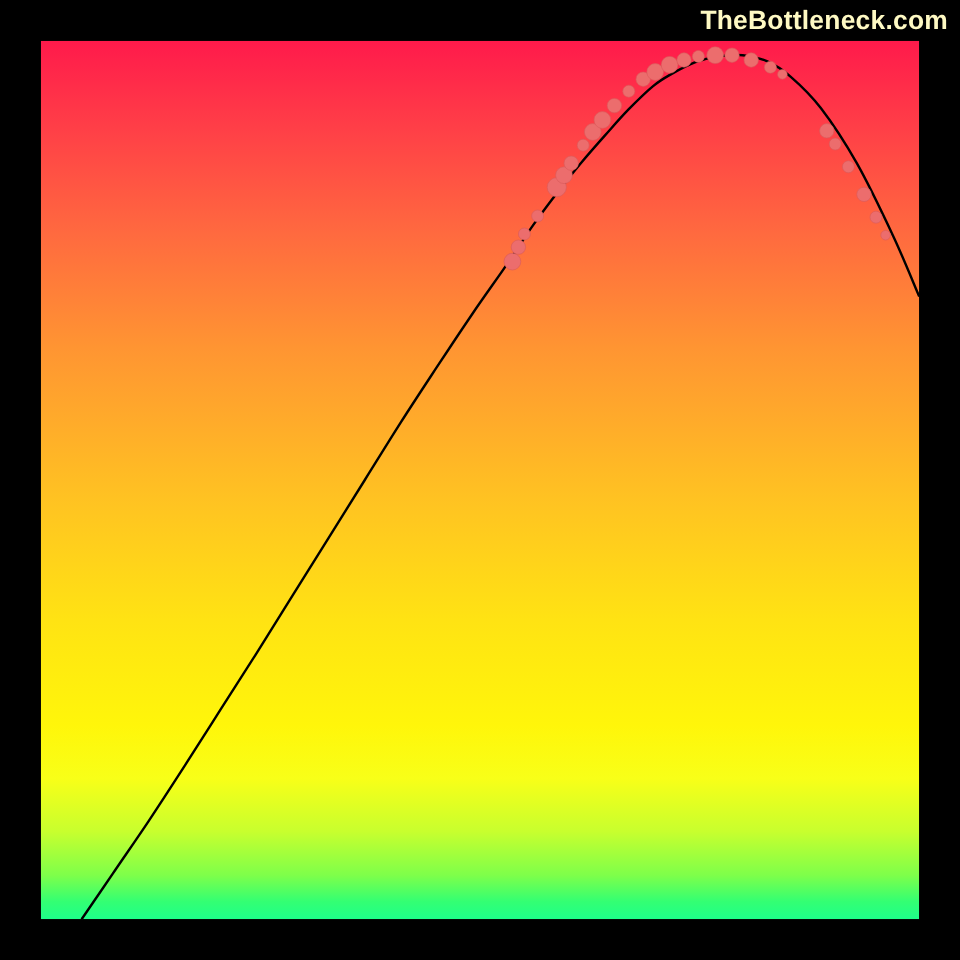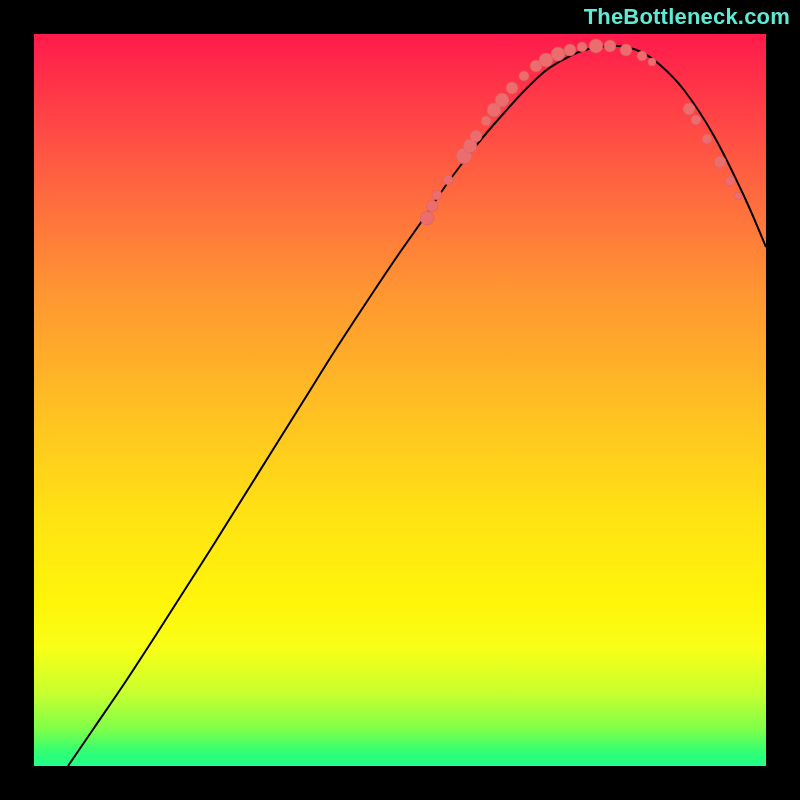--- a/index.html
+++ b/index.html
@@ -17,21 +17,21 @@
     top: 0;
     left: 0;
     width: 800px;
     height: 800px;
     background: #000;
   }
   .watermark {
     position: absolute;
     top: 4px;
     right: 10px;
-    color: #5eead4;
+    color: #fef9c3;
     font-size: 22px;
     font-weight: bold;
     letter-spacing: 0.2px;
     z-index: 10;
   }
   .plot-area {
     position: absolute;
     left: 34px;
     top: 34px;
     width: 732px;

